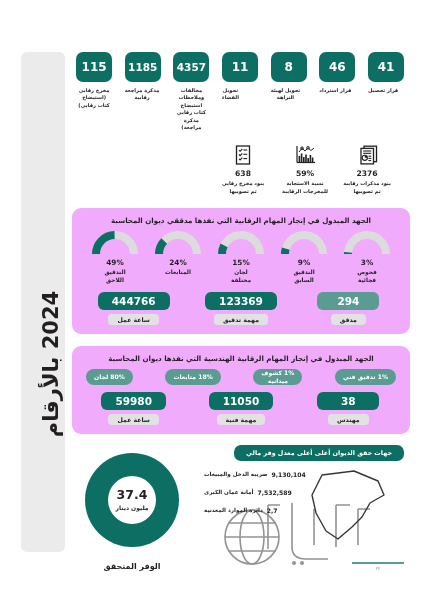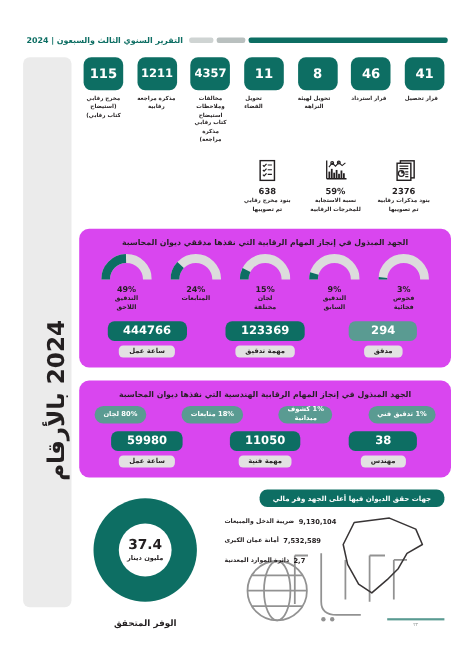--- a/index.html
+++ b/index.html
@@ -44,21 +44,21 @@
 
   
   .row2 { display:flex; flex-direction:row-reverse; justify-content:flex-end; margin-top:13px; padding:0 12px 0 8px; }
   .istat { width:62px; display:flex; flex-direction:column; align-items:center; }
   .istat-icon { height:22px; display:flex; align-items:center; justify-content:center; }
   .istat-icon svg { display:block; }
   .istat-val { margin-top:3px; font-size:7.6px; font-weight:bold; color:#231f20; }
   .istat-label { margin-top:2px; font-size:5.1px; font-weight:bold; color:#231f20; text-align:center; line-height:1.5; }
 
   
-  .panel { margin-top:12px; background:#d946ef; border-radius:9px; padding:8px 8px 9px; }
+  .panel { margin-top:12px; background:#f0abfc; border-radius:9px; padding:8px 8px 9px; }
   .panel-title { text-align:center; font-size:7.1px; font-weight:bold; color:#231f20; margin-bottom:6px; }
 
   .gauges { display:flex; flex-direction:row-reverse; justify-content:space-between; padding:0 6px; }
   .gauge { width:58px; display:flex; flex-direction:column; align-items:center; }
   .gauge svg { display:block; }
   .gauge-val { margin-top:2px; font-size:7.3px; font-weight:bold; color:#231f20; }
   .gauge-label { margin-top:1px; font-size:5.8px; font-weight:bold; color:#231f20; text-align:center; line-height:1.5; }
 
   .bigstats { display:flex; flex-direction:row-reverse; justify-content:space-around; margin-top:7px; }
   .bigstat { display:flex; flex-direction:column; align-items:center; width:92px; }
@@ -105,43 +105,35 @@
 
   
   .footer-line { position:absolute; left:352px; top:562px; width:52px; height:1.5px; background:#5a9b92; }
   .footer-text { position:absolute; left:352px; top:566px; width:52px; text-align:center; font-size:4.4px; color:#8d9392; }
 </style>
 </head>
 <body>
 
 <div class="page">
 
-  <div class="header">
-    <div class="header-title">التقرير السنوي الثالث والسبعون | 2024</div>
-    <div class="header-bars">
-      <div class="hbar-a"></div>
-      <div class="hbar-b"></div>
-      <div class="hbar-c"></div>
-    </div>
-  </div>
 
   <div class="side-strip">
     <div class="side-title">2024 بالأرقام</div>
   </div>
 
   <div class="content">
 
     <div class="row1">
       <div class="chip">
         <div class="chip-box">115</div>
         <div class="chip-label" style="white-space: pre-line;">مخرج رقابي
 (استيضاح كتاب رقابي)</div>
       </div>
       <div class="chip">
-        <div class="chip-box wide">1211</div>
+        <div class="chip-box wide">1185</div>
         <div class="chip-label" style="white-space: pre-line;">مذكرة مراجعة
 رقابية</div>
       </div>
       <div class="chip">
         <div class="chip-box wide">4357</div>
         <div class="chip-label" style="white-space: pre-line;">مخالفات وملاحظات
 استيضاح
 كتاب رقابي
 مذكرة مراجعة)</div>
       </div>
@@ -316,21 +308,21 @@
         </div>
         <div class="bigstat">
           <div class="bigstat-pill">38</div>
           <div class="bigstat-sub">مهندس</div>
         </div>
       </div>
     </div>
 
     <div class="bottom">
 
-      <div class="bottom-tag">جهات حقق الديوان فيها أعلى الجهد وفر مالي</div>
+      <div class="bottom-tag">جهات حقق الديوان أعلى أعلى معدل وفر مالي</div>
 
       <div class="map-wrap">
         <svg class="map-svg" width="120" height="88" viewBox="0 0 120 88">
           <path d="M30 10 L62 6 L86 16 L92 30 L78 38 L70 52 L60 62 L46 74 L34 66 L24 48 L20 30 Z" fill="#ffffff" stroke="#231f20" stroke-width="1.4" stroke-linejoin="round"></path>
         </svg>
 
         <svg class="watermark" viewBox="0 0 180 80">
           <g fill="none" stroke="#3a3a3a" stroke-width="1.6">
             <circle cx="42" cy="48" r="27"></circle>
             <ellipse cx="42" cy="48" rx="12" ry="27"></ellipse>

